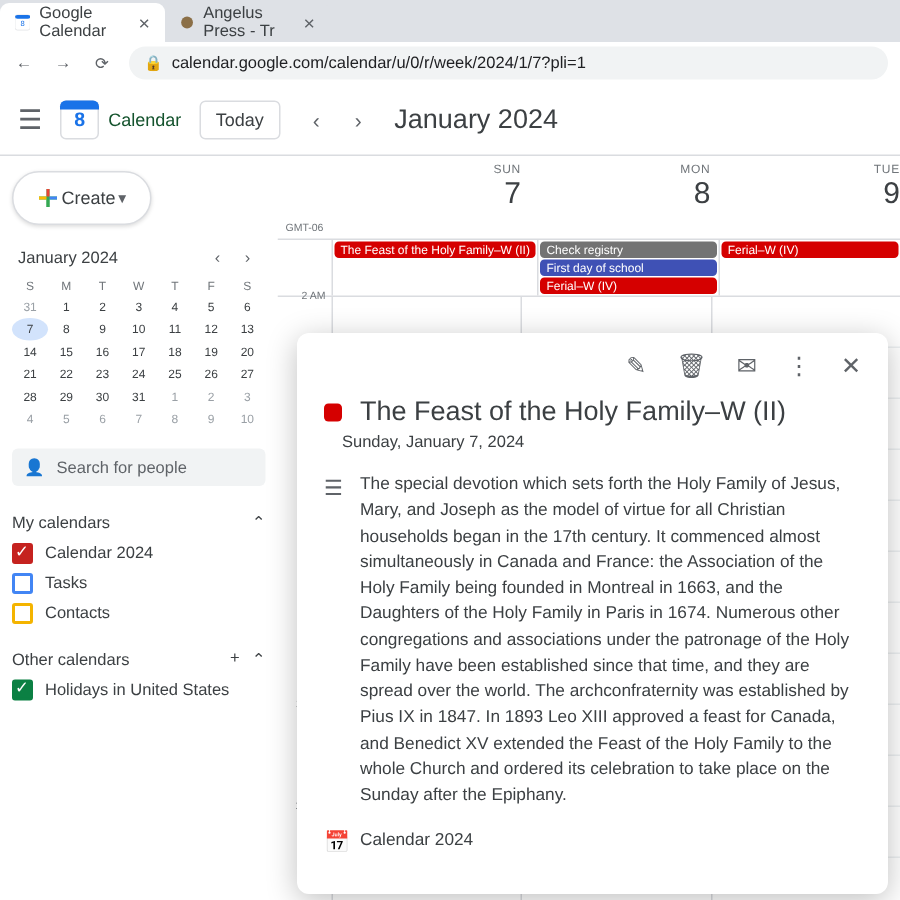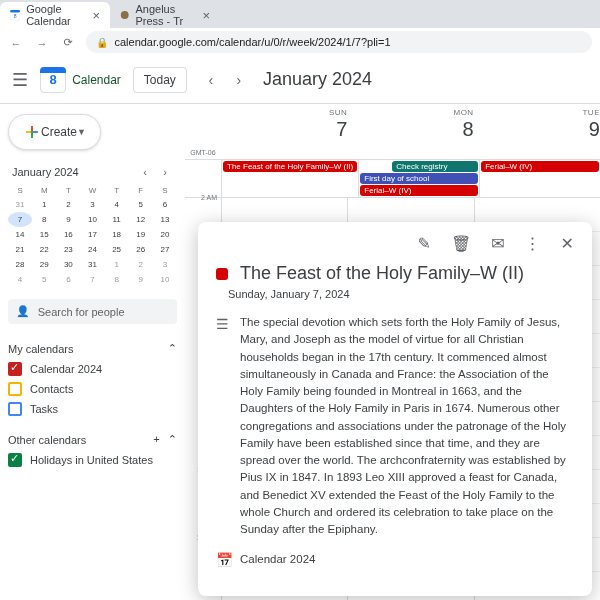--- a/index.html
+++ b/index.html
@@ -209,26 +209,26 @@
       <div class="cal-section-header">
         <span>My calendars</span>
         <span>⌃</span>
       </div>
       <div id="my-cals">
           <div class="cal-item">
             <div class="checkbox checked" style="border-color: rgb(197, 34, 31); background: rgb(197, 34, 31);"></div>
             <span>Calendar 2024</span>
           </div>
           <div class="cal-item">
+            <div class="checkbox" style="border-color: rgb(66, 133, 244);"></div>
+            <span>Tasks</span>
+          </div>
+          <div class="cal-item">
             <div class="checkbox" style="border-color: rgb(244, 180, 0);"></div>
             <span>Contacts</span>
-          </div>
-          <div class="cal-item">
-            <div class="checkbox" style="border-color: rgb(66, 133, 244);"></div>
-            <span>Tasks</span>
           </div>
         </div>
     </div>
 
     <div class="cal-section">
       <div class="cal-section-header">
         <span>Other calendars</span>
         <span style="display:flex;gap:8px">
           <span>+</span>
           <span>⌃</span>
@@ -261,21 +261,21 @@
           </div>
         </div>
     </div>
     <div class="allday-row">
       <div class="allday-spacer"></div>
       <div id="allday" style="display:flex;flex:1">
           <div class="allday-cell">
             <div class="event-chip" style="background: rgb(213, 0, 0);">The Feast of the Holy Family–W (II)</div>
           </div>
           <div class="allday-cell">
-            <div class="event-chip" style="background: #0f766e; margin-left: 32px;">Check registry</div>
+            <div class="event-chip" style="background: #737373;">Check registry</div>
             <div class="event-chip" style="background: rgb(63, 81, 181);">First day of school</div>
             <div class="event-chip" style="background: rgb(213, 0, 0);">Ferial–W (IV)</div>
           </div>
           <div class="allday-cell">
             <div class="event-chip" style="background: rgb(213, 0, 0);">Ferial–W (IV)</div>
           </div>
         </div>
     </div>
     <div class="time-grid">
       <div class="time-labels" id="time-labels">

